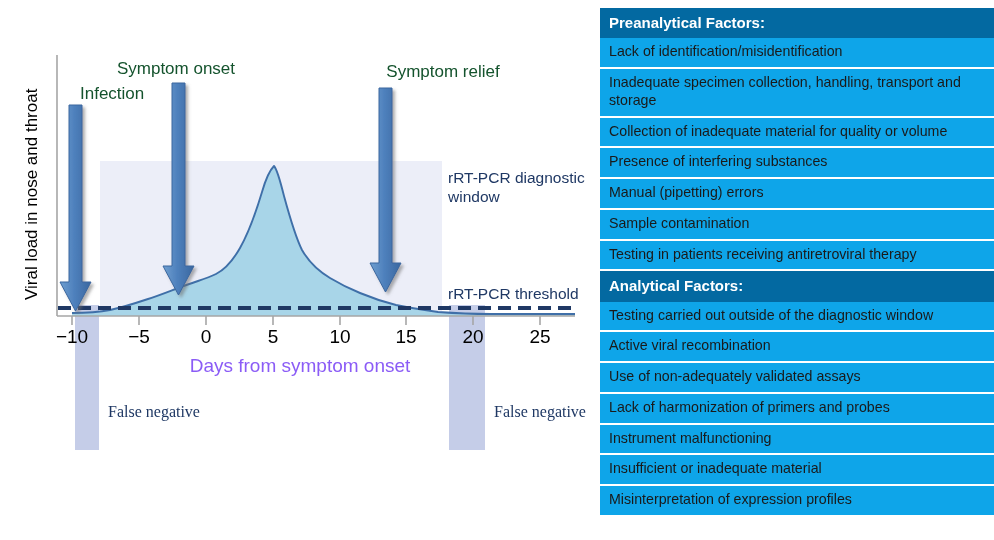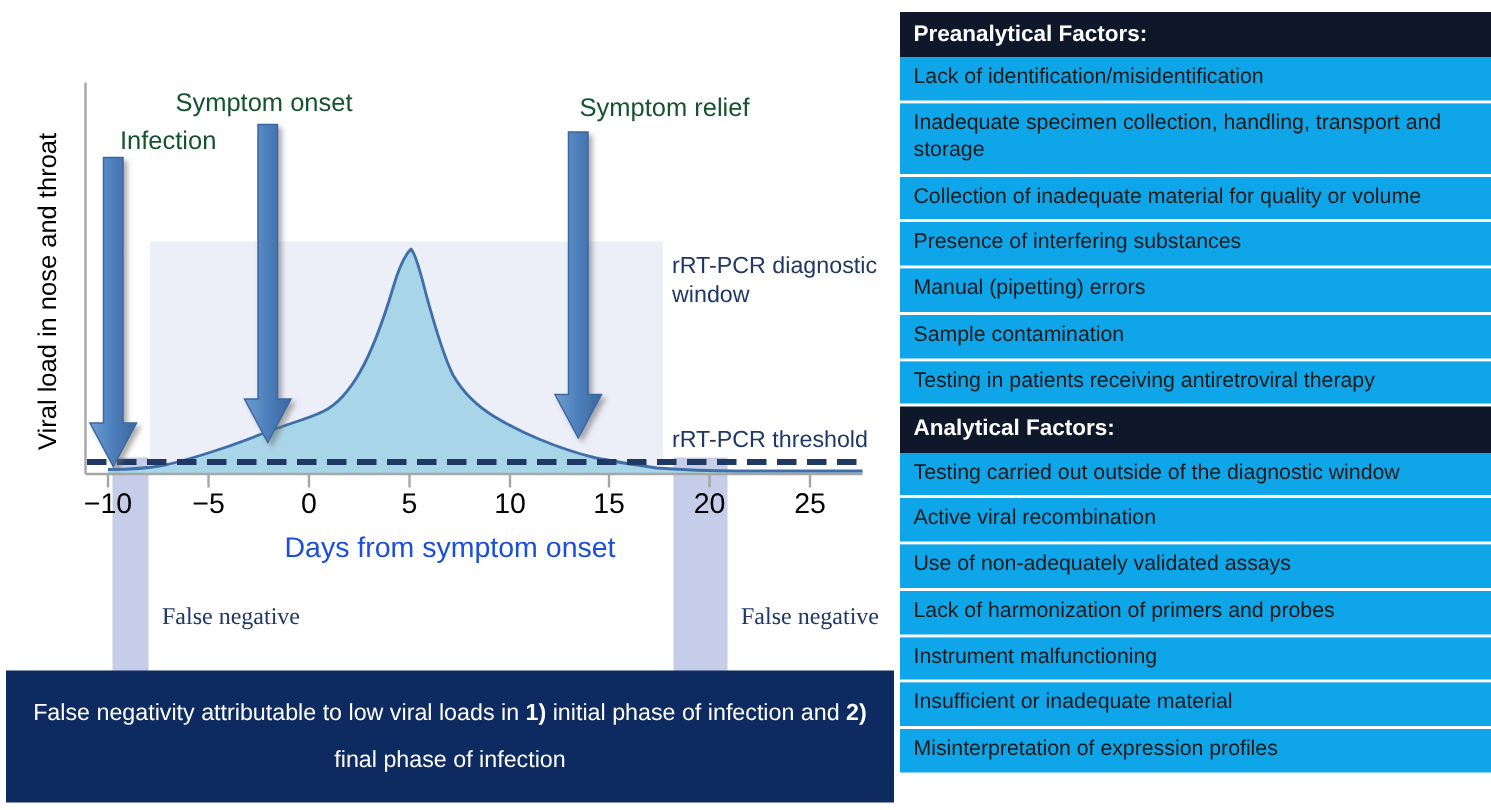--- a/index.html
+++ b/index.html
@@ -28,21 +28,21 @@
   .tick-label {
     position:absolute;
     font-size:19px;
     color:#000;
     text-align:left;
     white-space:nowrap;
   }
   #x-axis-title {
     position:absolute;
     font-size:19px;
-    color:#1d4ed8;
+    color:#8b5cf6;
     white-space:nowrap;
     font-weight:400;
   }
   #y-axis-title {
     position:absolute;
     font-size:17px;
     color:#000;
     white-space:nowrap;
     transform-origin: 0 0;
     transform: rotate(-90deg);
@@ -66,21 +66,21 @@
     text-align:center;
     padding:4px 14px;
     font-size:15.5px;
     line-height:2.0;
   }
   #banner b { font-weight:700; }
 
   
   #tables { position:absolute; left:600px; top:8px; width:394px; }
   .tbl-header {
-    background:#0f172a;
+    background:#0369a1;
     color:#ffffff;
     font-weight:700;
     font-size:15px;
     padding:6px 9px 7px 9px;
     line-height:1.15;
   }
   .tbl-row {
     background:#0ea5e9;
     color:#1a1a1a;
     font-size:14.2px;
@@ -204,25 +204,20 @@
     <div class="tick-label" style="left:473px; top:326px; transform:translateX(-50%);">20</div>
     <div class="tick-label" style="left:540px; top:326px; transform:translateX(-50%);">25</div>
 
     <div id="x-axis-title" style="left:300px; top:355px; transform:translateX(-50%);">Days from symptom onset</div>
 
     <div class="anno anno-blue" style="left:108px; top:403px; font-size:16px;">False negative</div>
     <div class="anno anno-blue" style="left:494px; top:403px; font-size:16px;">False negative</div>
 
   </div>
 
-  <div id="banner">
-    <div>
-      <span>False negativity attributable to low viral loads in </span><b>1)</b><span> initial phase of infection and </span><b>2)</b><span> final phase of infection</span>
-    </div>
-  </div>
 
   <div id="tables">
 
     <div class="tbl-block">
       <div class="tbl-header">Preanalytical Factors:</div>
       <div class="tbl-row">Lack of identification/misidentification</div>
       <div class="tbl-row">Inadequate specimen collection, handling, transport and storage</div>
       <div class="tbl-row">Collection of inadequate material for quality or volume</div>
       <div class="tbl-row">Presence of interfering substances</div>
       <div class="tbl-row">Manual (pipetting) errors</div>

